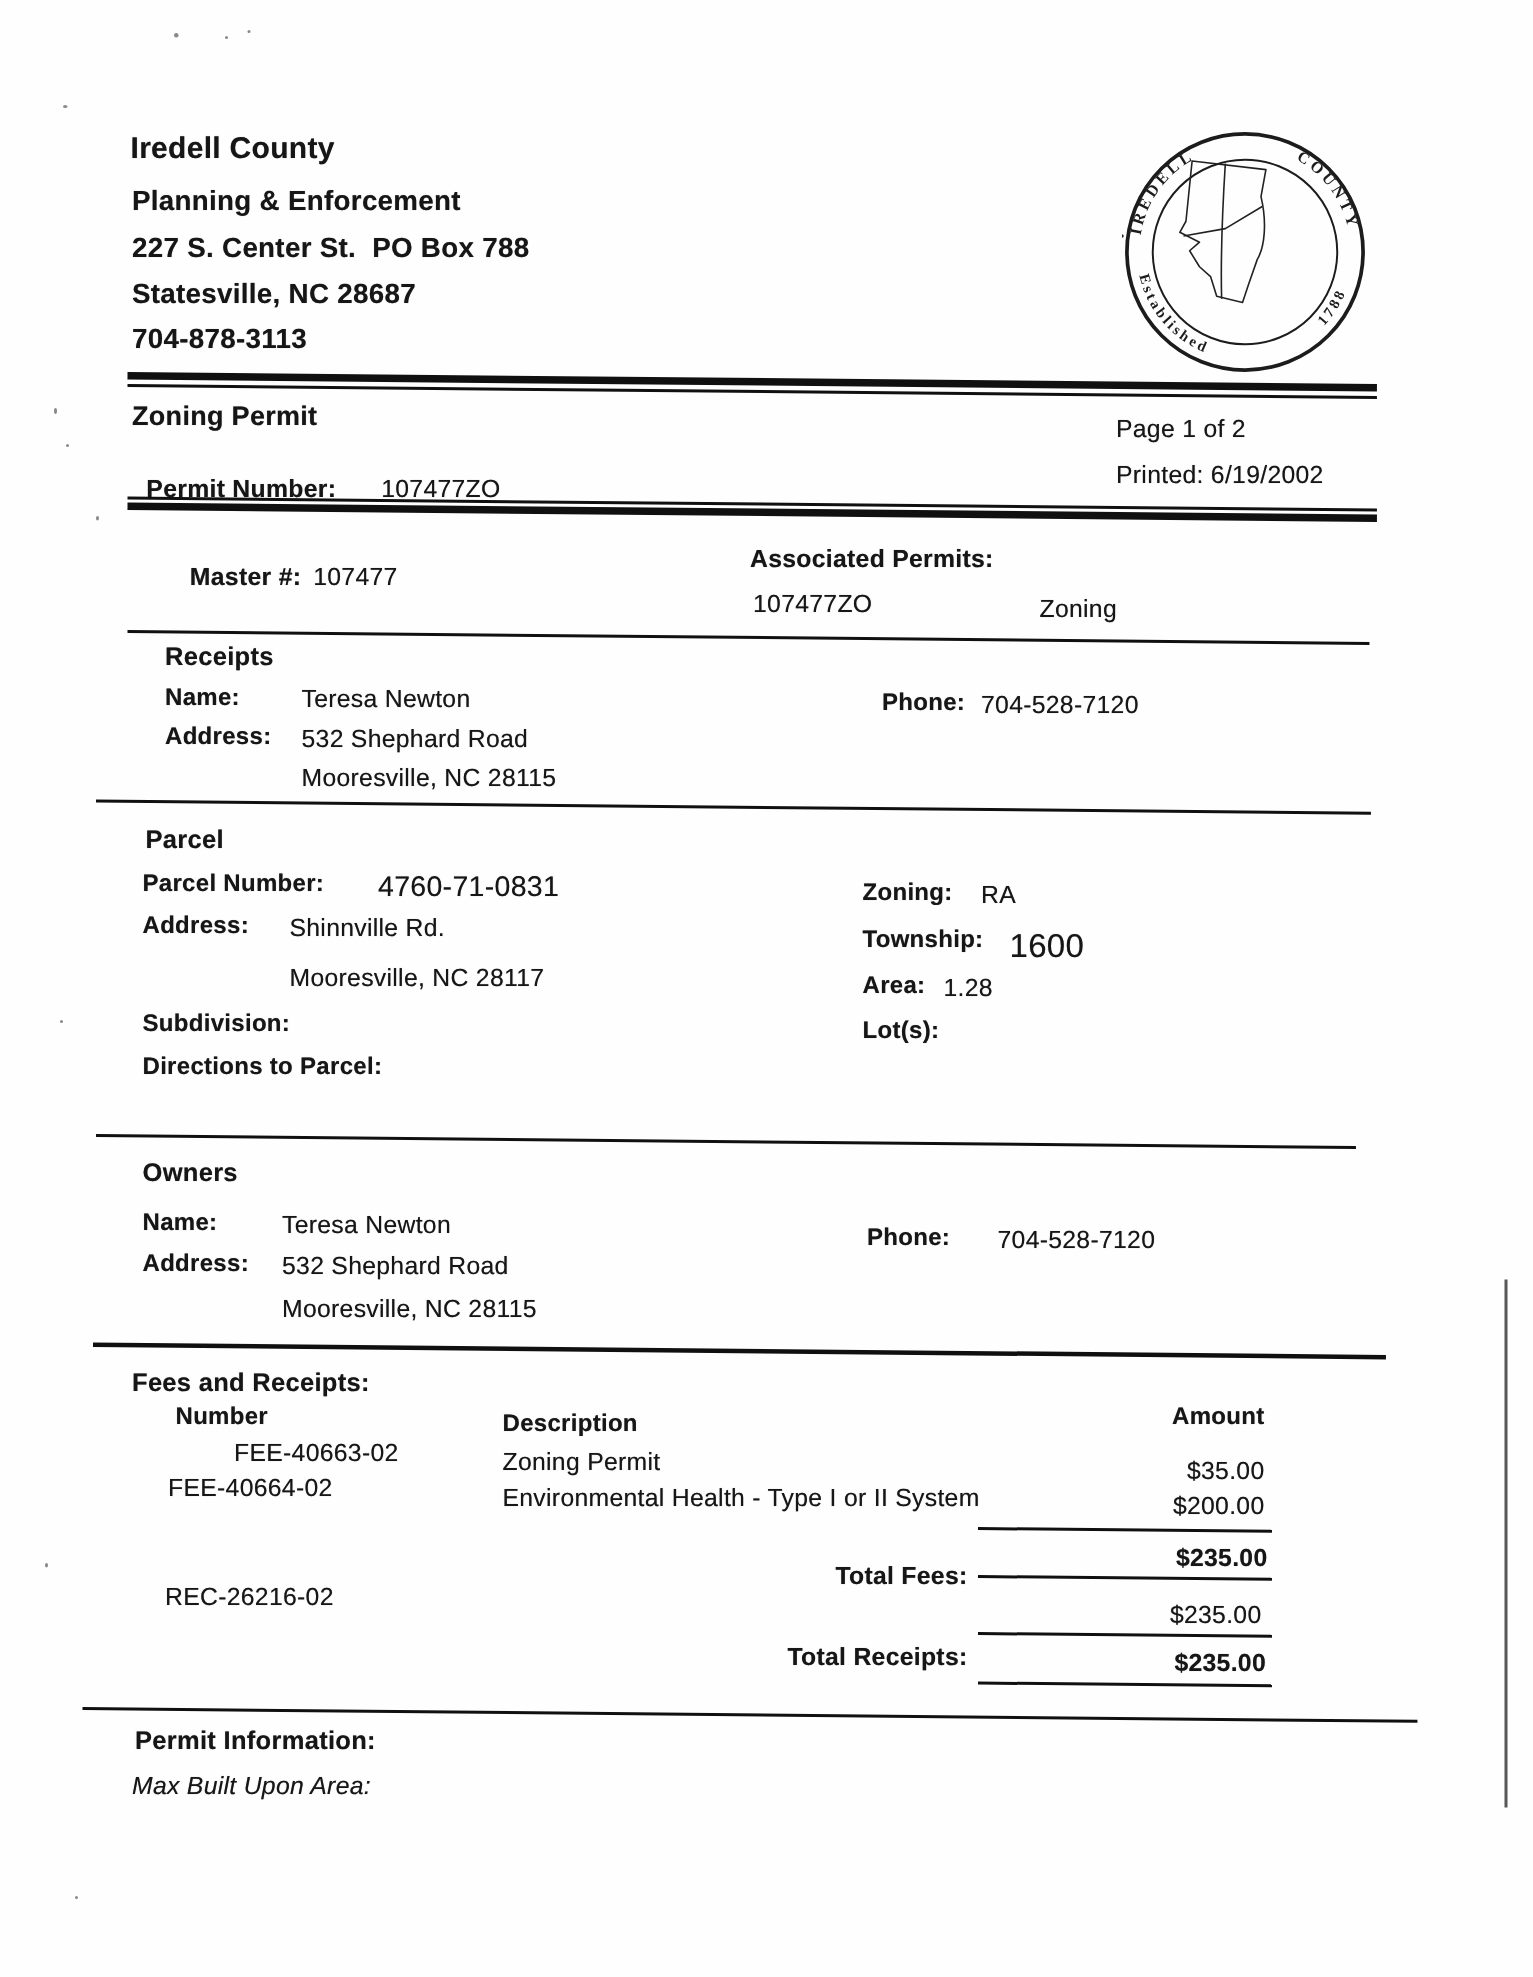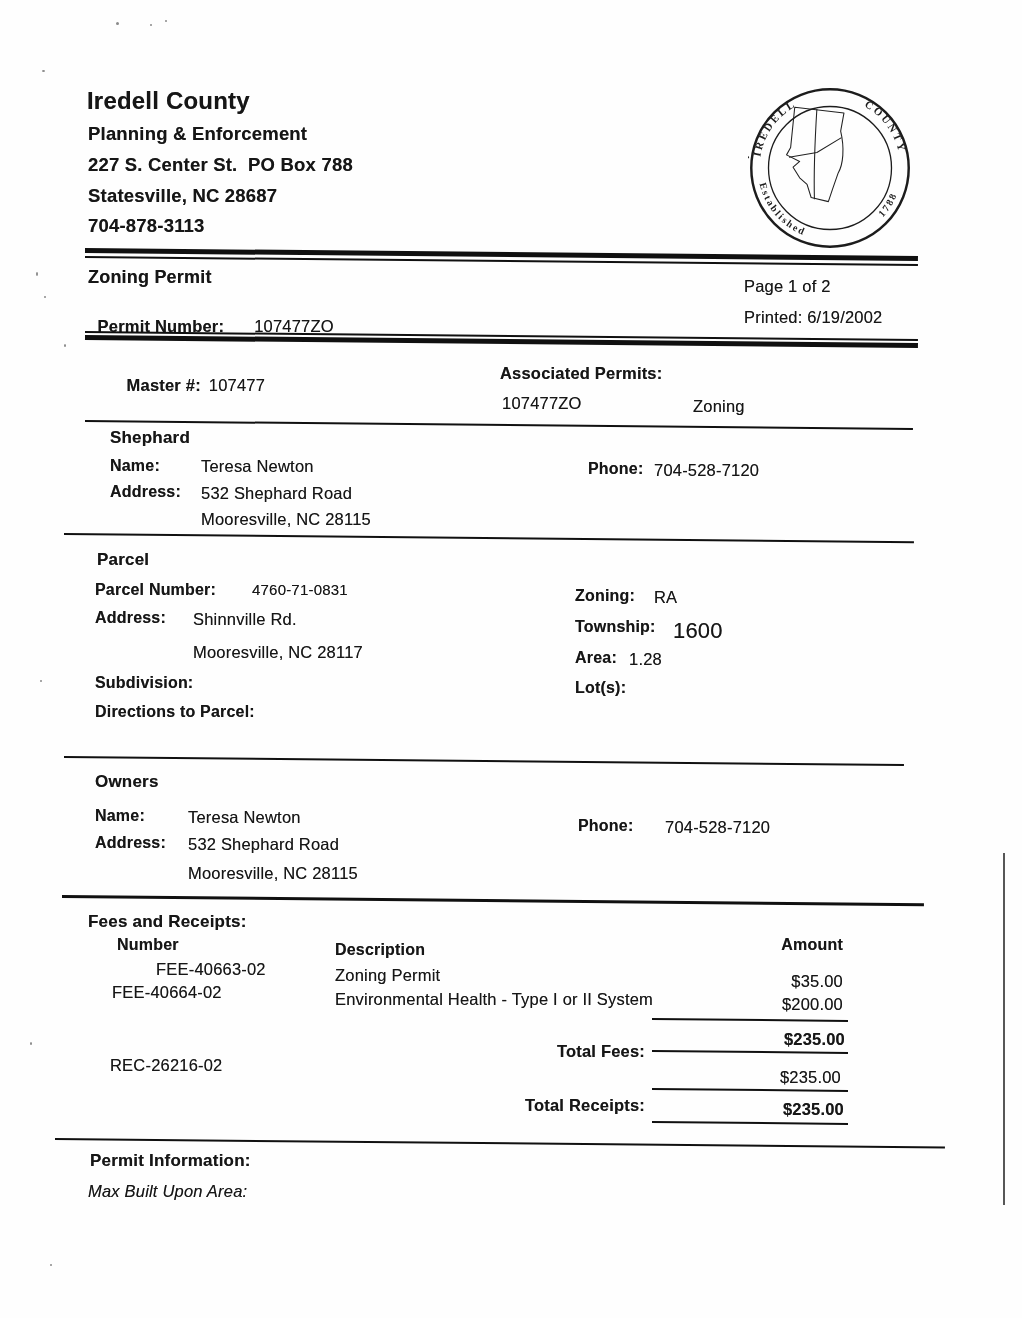--- a/index.html
+++ b/index.html
@@ -12,21 +12,21 @@
   .b{font-weight:bold;}
   .rule{position:absolute;background:#101010;transform:rotate(0.55deg);transform-origin:left center;}
   .rule.gray{background:#3a3a3a;}
   .pair span{display:inline-block;}
   .speck{position:absolute;background:#8a8a8a;border-radius:50%;}
   .ra{text-align:right;}
 </style>
 </head>
 <body>
 
-<div class="t b" style="left:87px;top:88px;font-size:24px;">Iredell County</div>
+<div class="t b" style="left:87px;top:88px;font-size:20px;">Iredell County</div>
 <div class="t b" style="left:88px;top:124px;font-size:18.5px;">Planning &amp; Enforcement</div>
 <div class="t b" style="left:88px;top:155px;font-size:18.5px;">227 S. Center St.  PO Box 788</div>
 <div class="t b" style="left:88px;top:186px;font-size:18.5px;">Statesville, NC 28687</div>
 <div class="t b" style="left:88px;top:216px;font-size:18.5px;">704-878-3113</div>
 
 <svg style="position:absolute;left:748px;top:86px;" width="164" height="164" viewBox="0 0 200 200">
   <defs>
     <path id="sealTop" d="M 14,100 A 86,86 0 0 1 186,100" fill="none"></path>
     <path id="sealBot" d="M 12,100 A 88,88 0 0 0 188,100" fill="none"></path>
   </defs>
@@ -61,34 +61,34 @@
 
 <div class="t pair" style="left:117px;top:358px;font-size:16.5px;">
   <span class="b">Master #:</span><span style="width:8px;"></span><span>107477</span>
 </div>
 <div class="t b" style="left:500px;top:364px;font-size:16.5px;">Associated Permits:</div>
 <div class="t" style="left:502px;top:394px;font-size:16.5px;">107477ZO</div>
 <div class="t" style="left:693px;top:397px;font-size:16.5px;">Zoning</div>
 
 <div class="rule" style="left:85px;top:420px;width:828px;height:1.8px"></div>
 
-<div class="t b" style="left:110px;top:429px;font-size:17px;">Shephard</div>
+<div class="t b" style="left:110px;top:429px;font-size:17px;">Receipts</div>
 <div class="t b" style="left:110px;top:457px;font-size:16px;">Name:</div>
 <div class="t" style="left:201px;top:457px;font-size:16.5px;">Teresa Newton</div>
 <div class="t b" style="left:588px;top:460px;font-size:16px;">Phone:</div>
 <div class="t" style="left:654px;top:461px;font-size:16.5px;">704-528-7120</div>
 <div class="t b" style="left:110px;top:483px;font-size:16px;">Address:</div>
 <div class="t" style="left:201px;top:484px;font-size:16.5px;">532 Shephard Road</div>
 <div class="t" style="left:201px;top:510px;font-size:16.5px;">Mooresville, NC 28115</div>
 
 <div class="rule" style="left:64px;top:533px;width:850px;height:2.2px"></div>
 
 <div class="t b" style="left:97px;top:551px;font-size:17px;">Parcel</div>
 <div class="t b" style="left:95px;top:581px;font-size:16px;">Parcel Number:</div>
-<div class="t" style="left:252px;top:582px;font-size:15px;">4760-71-0831</div>
+<div class="t" style="left:252px;top:582px;font-size:19px;">4760-71-0831</div>
 <div class="t b" style="left:575px;top:587px;font-size:16px;">Zoning:</div>
 <div class="t" style="left:654px;top:588px;font-size:16.5px;">RA</div>
 <div class="t b" style="left:95px;top:609px;font-size:16px;">Address:</div>
 <div class="t" style="left:193px;top:610px;font-size:16.5px;">Shinnville Rd.</div>
 <div class="t b" style="left:575px;top:618px;font-size:16px;">Township:</div>
 <div class="t" style="left:673px;top:619px;font-size:22px;">1600</div>
 <div class="t" style="left:193px;top:643px;font-size:16.5px;text-align:right;">Mooresville, NC 28117</div>
 <div class="t b" style="left:575px;top:649px;font-size:16px;">Area:</div>
 <div class="t" style="left:629px;top:650px;font-size:16.5px;">1.28</div>
 <div class="t b" style="left:95px;top:674px;font-size:16px;">Subdivision:</div>

